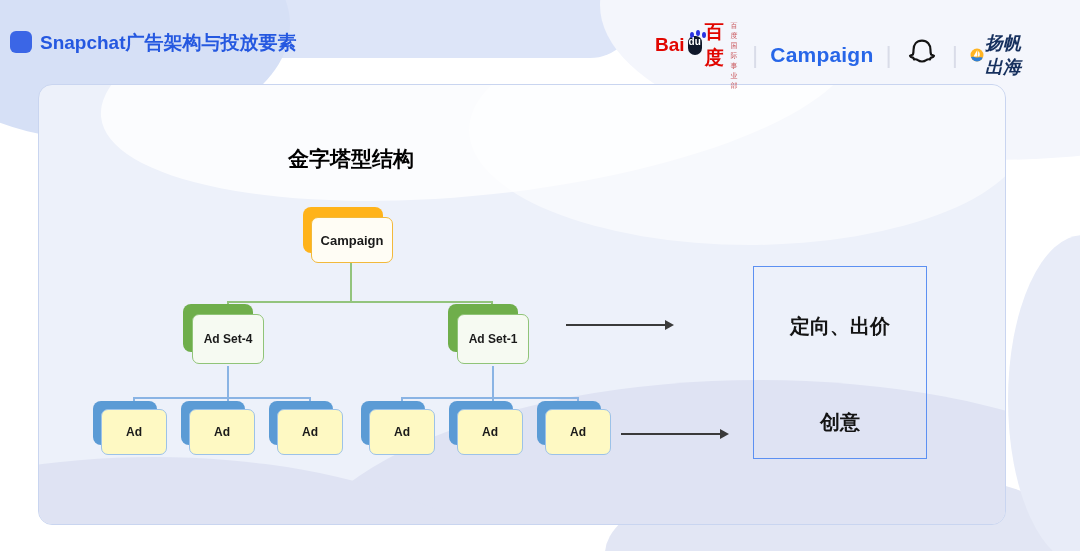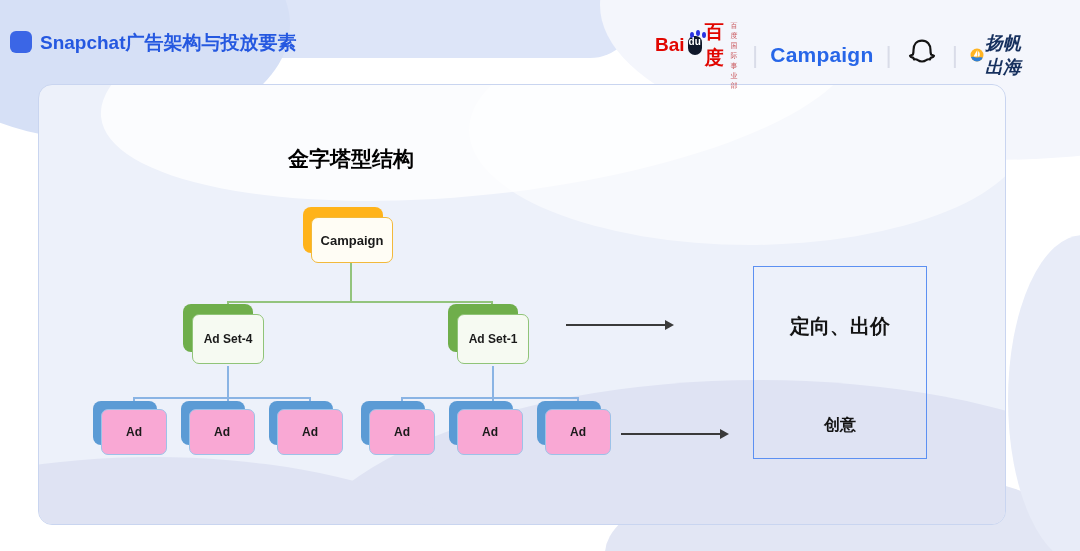--- a/index.html
+++ b/index.html
@@ -67,21 +67,21 @@
   .node-campaign { left:264px; top:122px; width:92px; height:60px; }
   .node-campaign .back { width:80px; height:46px; background:#ffb31a; }
   .node-campaign .front { left:8px; top:10px; width:82px; height:46px; background:#fffdf5; border:1.5px solid #f2b93b; font-size:13px; }
 
   .node-adset .back { width:70px; height:48px; background:#6fae4b; }
   .node-adset .front { left:9px; top:10px; width:72px; height:50px; background:#f6faf2; border:1.5px solid #90c478; font-size:12px; }
   .node-adset1 { left:144px; top:219px; width:82px; height:62px; }
   .node-adset2 { left:409px; top:219px; width:82px; height:62px; }
 
   .node-ad .back { width:64px; height:44px; background:#5b9bd5; }
-  .node-ad .front { left:8px; top:8px; width:66px; height:46px; background:#f9a8d4; border:1.5px solid #9cc2e8; font-size:12px; }
+  .node-ad .front { left:8px; top:8px; width:66px; height:46px; background:#fef9c3; border:1.5px solid #9cc2e8; font-size:12px; }
   .node-ad1 { left:54px;  top:316px; width:75px; height:56px; }
   .node-ad2 { left:142px; top:316px; width:75px; height:56px; }
   .node-ad3 { left:230px; top:316px; width:75px; height:56px; }
   .node-ad4 { left:322px; top:316px; width:75px; height:56px; }
   .node-ad5 { left:410px; top:316px; width:75px; height:56px; }
   .node-ad6 { left:498px; top:316px; width:75px; height:56px; }
 
   
   .line { position:absolute; }
   .line-green { background:#93c47d; }
@@ -106,21 +106,21 @@
                   border-left:9px solid #3a3a3a; border-top:5px solid transparent; border-bottom:5px solid transparent; }
   .arrow-adset { left:527px; top:239px; width:100px; }
   .arrow-ad    { left:582px; top:348px; width:100px; }
 
   
   .elements-box { position:absolute; left:714px; top:181px; width:174px; height:193px;
                   border:1.5px solid #5c90f2; background:transparent; }
   .elements-top { position:absolute; left:0; top:46px; width:100%; text-align:center;
                   font-size:20px; font-weight:bold; color:#141414; }
   .elements-bottom { position:absolute; left:0; bottom:22px; width:100%; text-align:center;
-                  font-size:16px; font-weight:bold; color:#141414; }
+                  font-size:20px; font-weight:bold; color:#141414; }
 </style>
 </head>
 <body>
 
 <div class="stage">
 
   <div class="blob blob-header"></div>
   <div class="blob blob-header2"></div>
   <div class="blob blob-topright"></div>
   <div class="blob blob-bottomright"></div>

